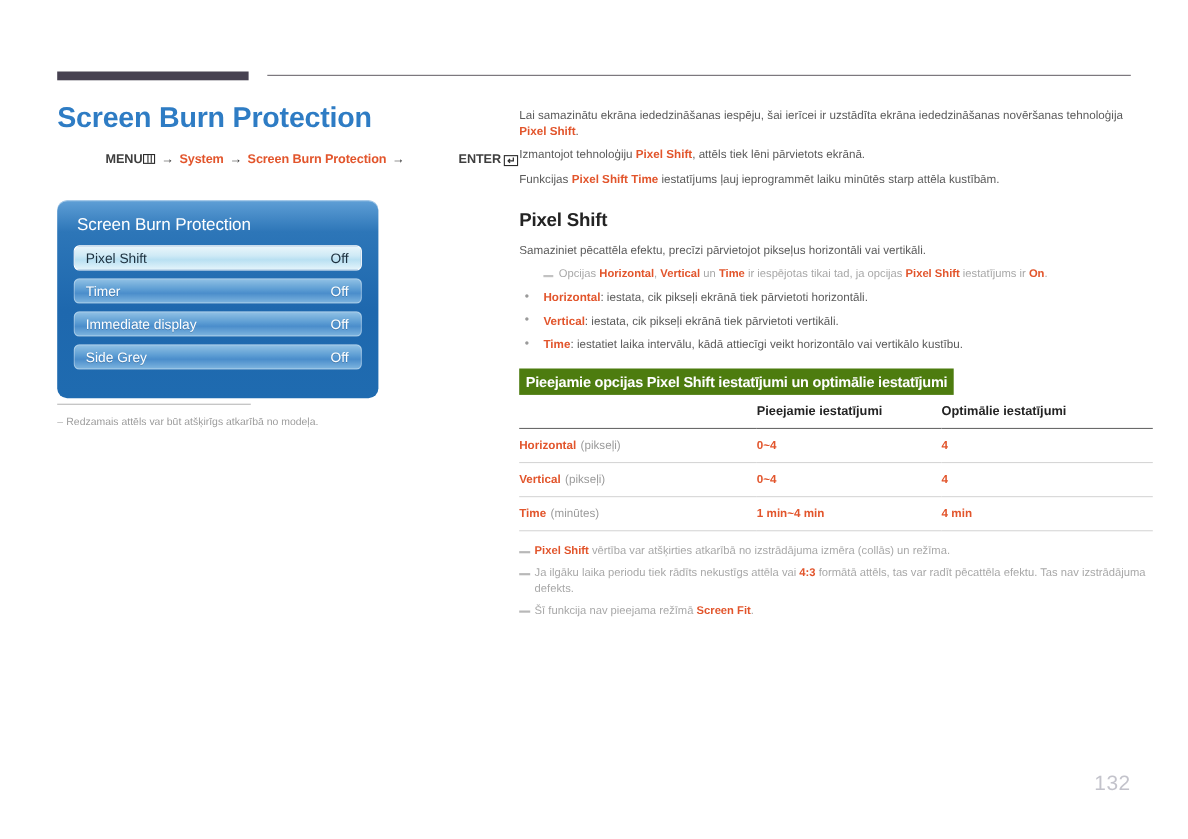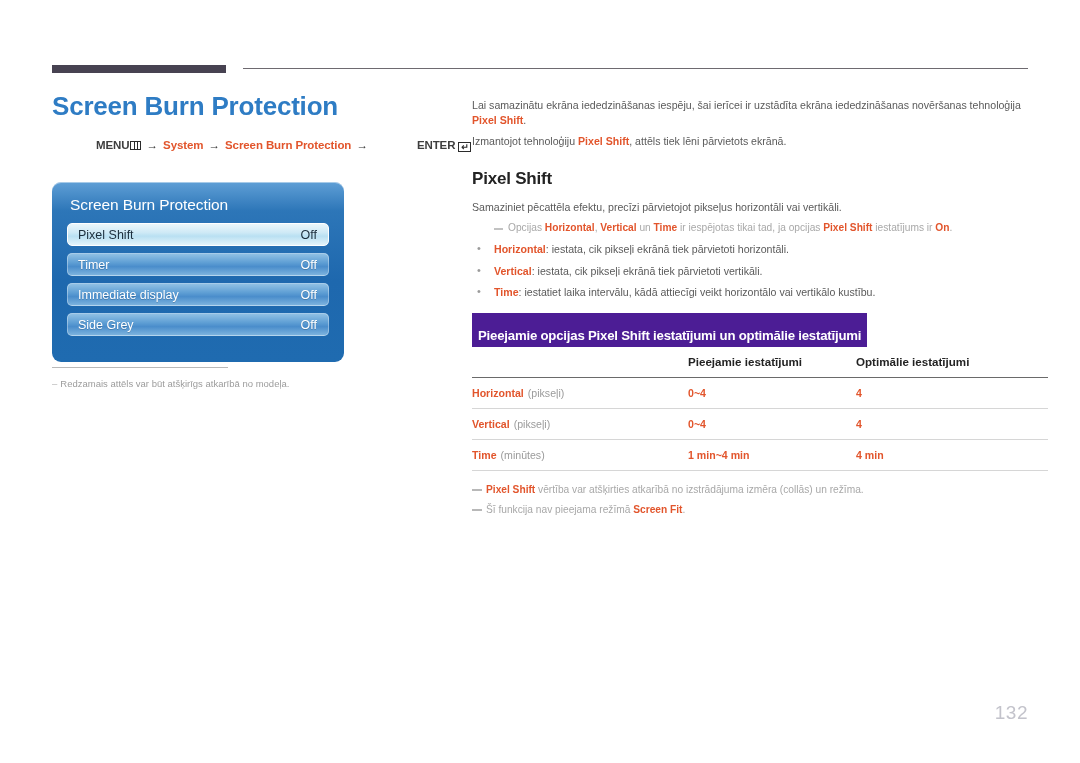--- a/index.html
+++ b/index.html
@@ -203,25 +203,25 @@
     position: absolute;
     left: 22px; top: 7px;
     width: 9px; height: 2px;
     background: #c2c2c2;
   }
 
   
   #table-title-wrap { margin-top: 14px; }
   #table-title {
     display: inline-block;
-    background: #4c1d95;
+    background: #4d7c0f;
     color: #ffffff;
     font-weight: bold;
     font-size: 13.2px;
-    padding: 15px 6px 4px 6px;
+    padding: 5px 6px 4px 6px;
     letter-spacing: -0.2px;
   }
 
   
   #spec-table {
     width: 576px;
     border-collapse: collapse;
     margin-top: 8px;
     table-layout: fixed;
   }
@@ -325,20 +325,21 @@
   <div class="note-rule"></div>
   <div class="note-text"><span class="note-dash">–</span><span>Redzamais attēls var būt atšķirīgs atkarībā no modeļa.</span></div>
 </div>
 
 <div id="right-col">
 
   <p class="intro-p"><span>Lai samazinātu ekrāna iededzināšanas iespēju, šai ierīcei ir uzstādīta ekrāna iededzināšanas novēršanas tehnoloģija </span><span class="orb">Pixel Shift</span><span>.</span></p>
 
   <p class="intro-p"><span>Izmantojot tehnoloģiju </span><span class="orb">Pixel Shift</span><span>, attēls tiek lēni pārvietots ekrānā.</span></p>
 
+  <p class="intro-p"><span>Funkcijas </span><span class="orb">Pixel Shift Time</span><span> iestatījums ļauj ieprogrammēt laiku minūtēs starp attēla kustībām.</span></p>
 
   <h2 id="section-heading">Pixel Shift</h2>
 
   <p class="intro-p">Samaziniet pēcattēla efektu, precīzi pārvietojot pikseļus horizontāli vai vertikāli.</p>
 
 
   <div class="subnote"><span>Opcijas </span><span class="orb">Horizontal</span><span>, </span><span class="orb">Vertical</span><span> un </span><span class="orb">Time</span><span> ir iespējotas tikai tad, ja opcijas </span><span class="orb">Pixel Shift</span><span> iestatījums ir </span><span class="orb">On</span><span>.</span></div>
 
   <ul class="bullet-list">
     <li class="bullet-li"><span class="orb">Horizontal</span><span>: iestata, cik pikseļi ekrānā tiek pārvietoti horizontāli.</span></li>
@@ -377,18 +378,19 @@
       <tr>
         <td><span class="lbl">Time</span><span class="unit">(minūtes)</span></td>
         <td class="val">1 min~4 min</td>
         <td class="val">4 min</td>
       </tr>
     </tbody>
   </table>
 
   <div id="bottom-notes">
     <div class="bnote"><span class="orb">Pixel Shift</span><span> vērtība var atšķirties atkarībā no izstrādājuma izmēra (collās) un režīma.</span></div>
+    <div class="bnote"><span>Ja ilgāku laika periodu tiek rādīts nekustīgs attēla vai </span><span class="orb">4:3</span><span> formātā attēls, tas var radīt pēcattēla efektu. Tas nav izstrādājuma defekts.</span></div>
     <div class="bnote"><span>Šī funkcija nav pieejama režīmā </span><span class="orb">Screen Fit</span><span>.</span></div>
   </div>
 
 </div>
 
 <div id="page-number">132</div>
 
 </body></html>

